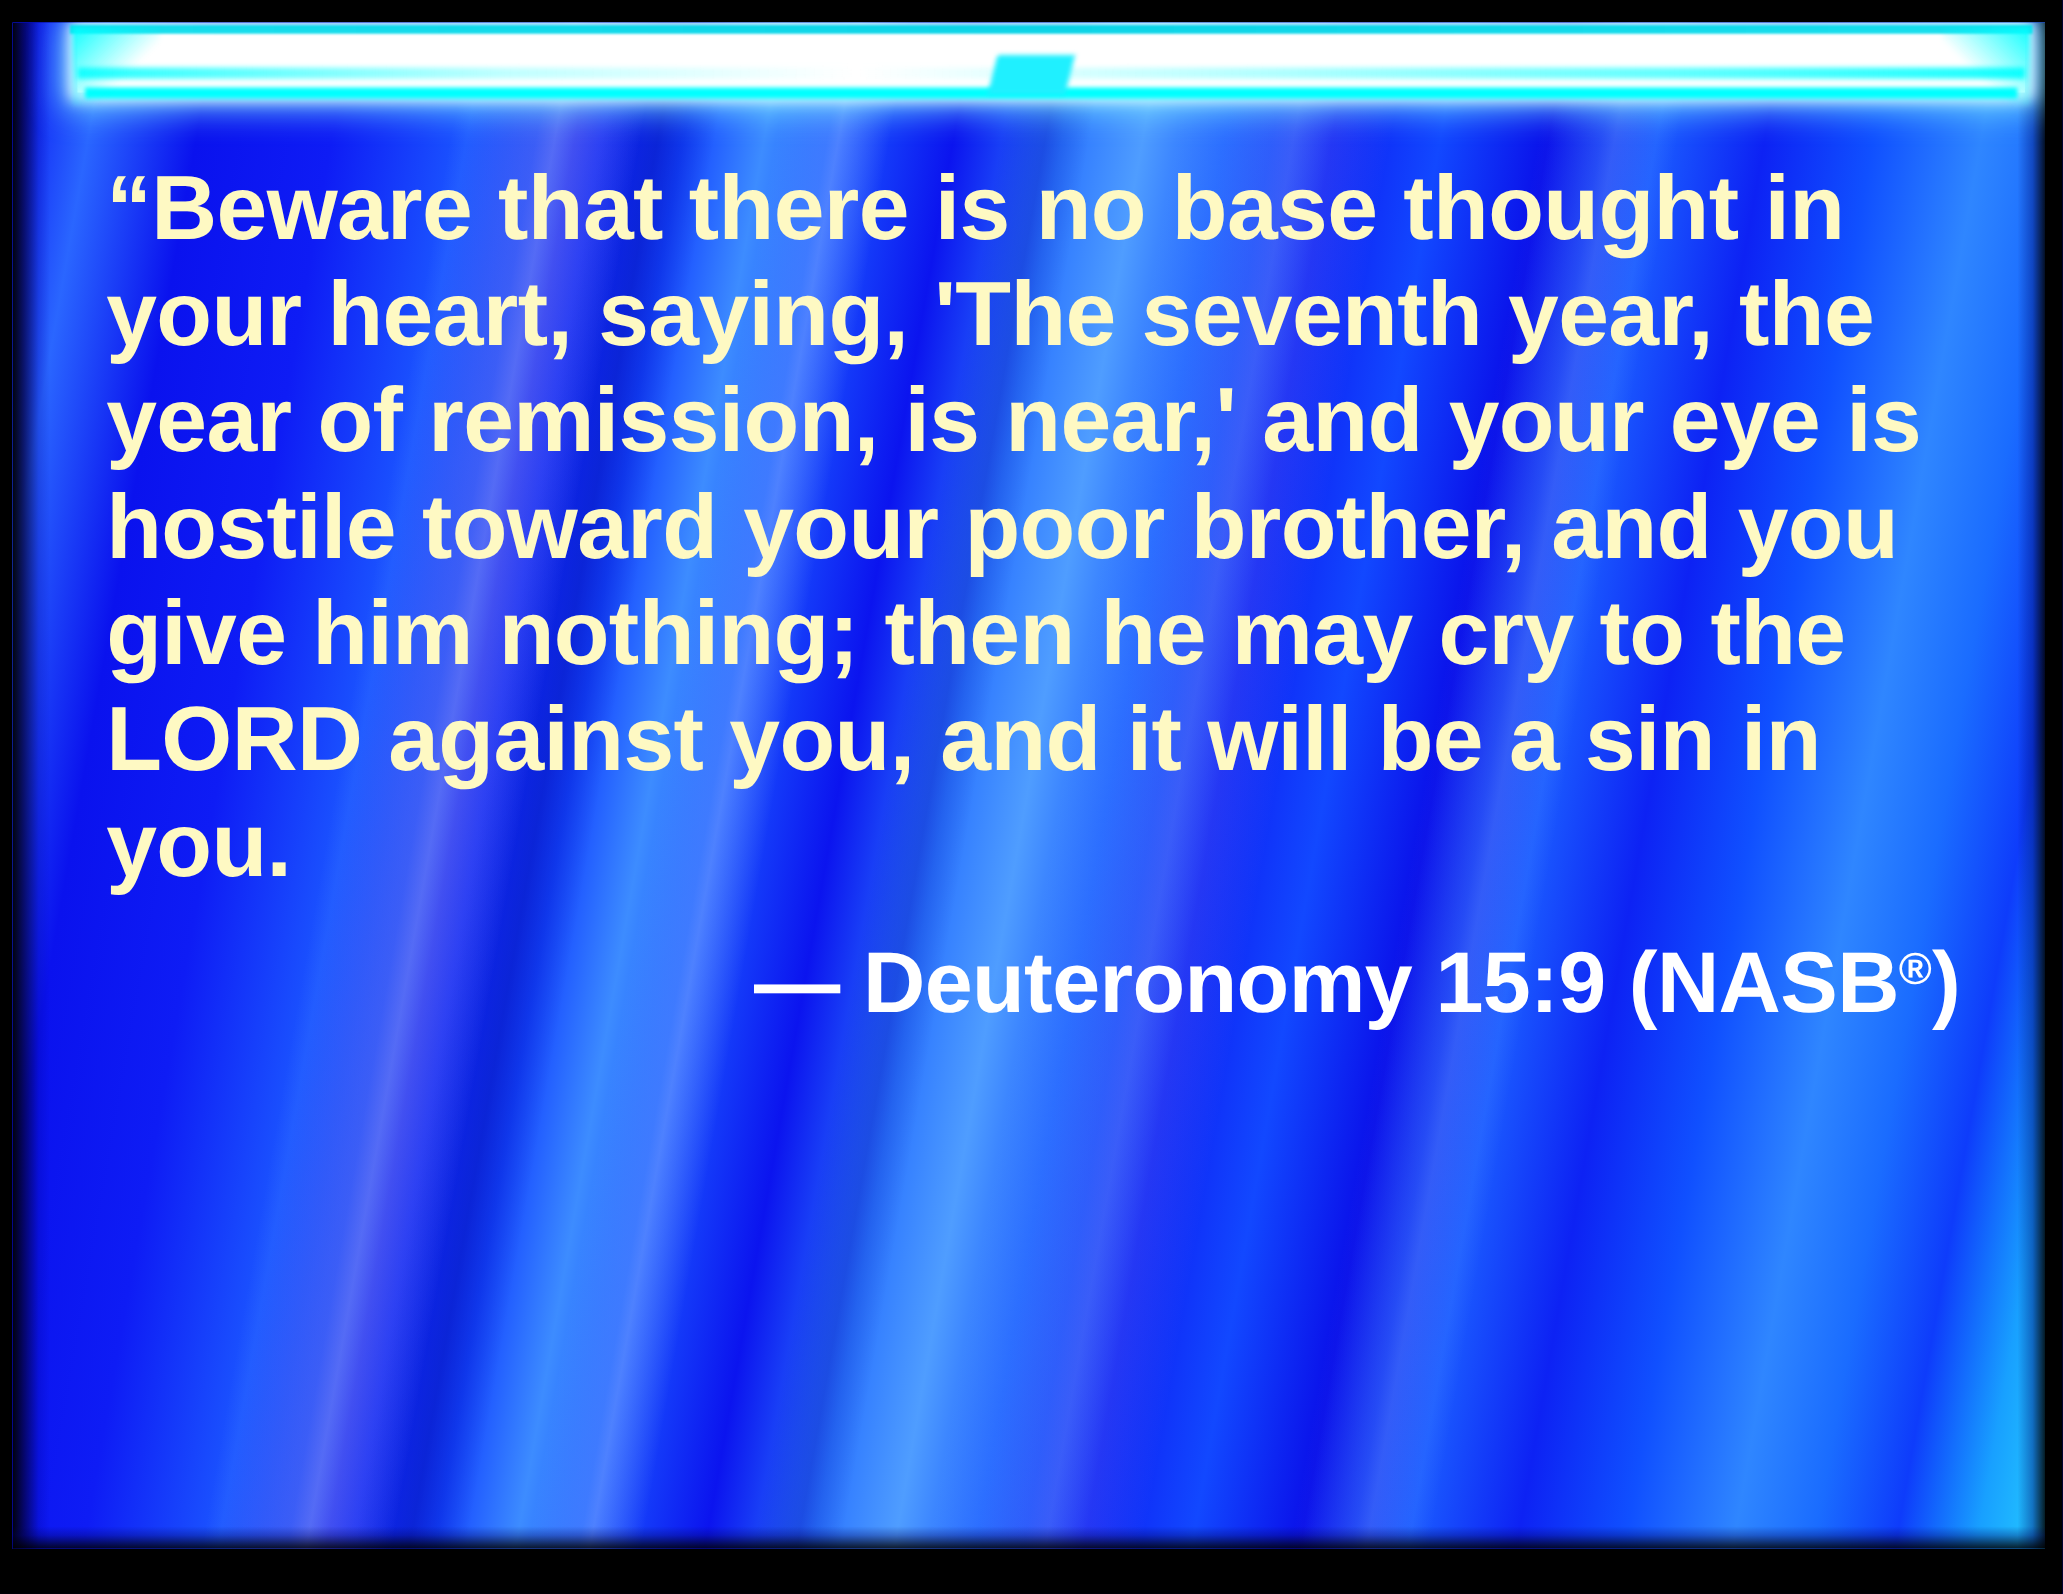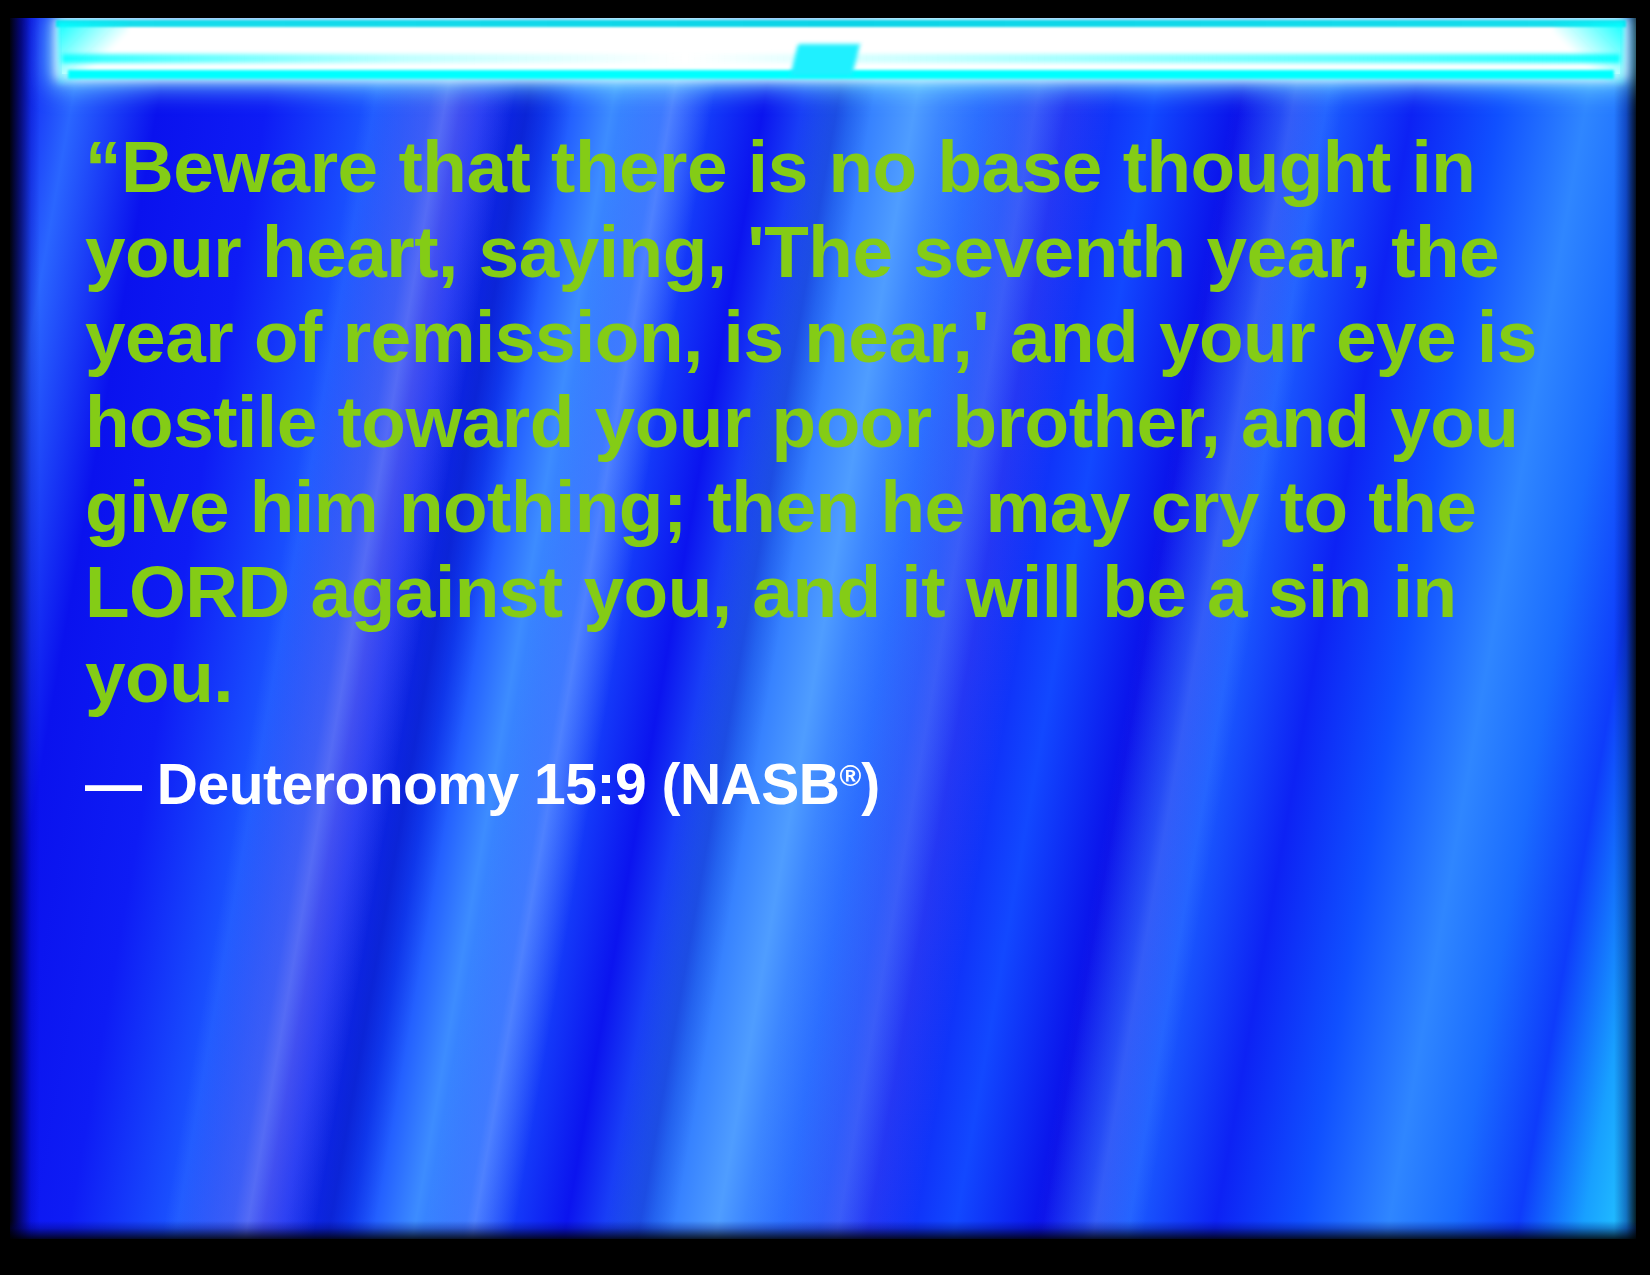--- a/index.html
+++ b/index.html
@@ -211,37 +211,38 @@
 
   
   .verse-block {
     position: absolute;
     left: 75px;
     top: 106px;
     right: 50px;
   }
   .verse-text {
     margin: 0;
-    color: #84cc16;
+    color: #fef9c3;
     font-family: "Liberation Sans", sans-serif;
     font-weight: bold;
     font-size: 73px;
     line-height: 85px;
     letter-spacing: -0.5px;
     word-spacing: 1px;
     text-align: left;
   }
   .attribution {
     margin: 14px 0 0 0;
     color: #ffffff;
     font-family: "Liberation Sans", sans-serif;
     font-weight: bold;
-    font-size: 57px;
+    font-size: 69px;
     line-height: 85px;
     letter-spacing: -0.5px;
+    text-align: right;
     padding-right: 18px;
     white-space: nowrap;
   }
   .attribution .reg {
     font-size: 0.52em;
     vertical-align: 0.62em;
     letter-spacing: 0;
   }
 </style>
 </head>

